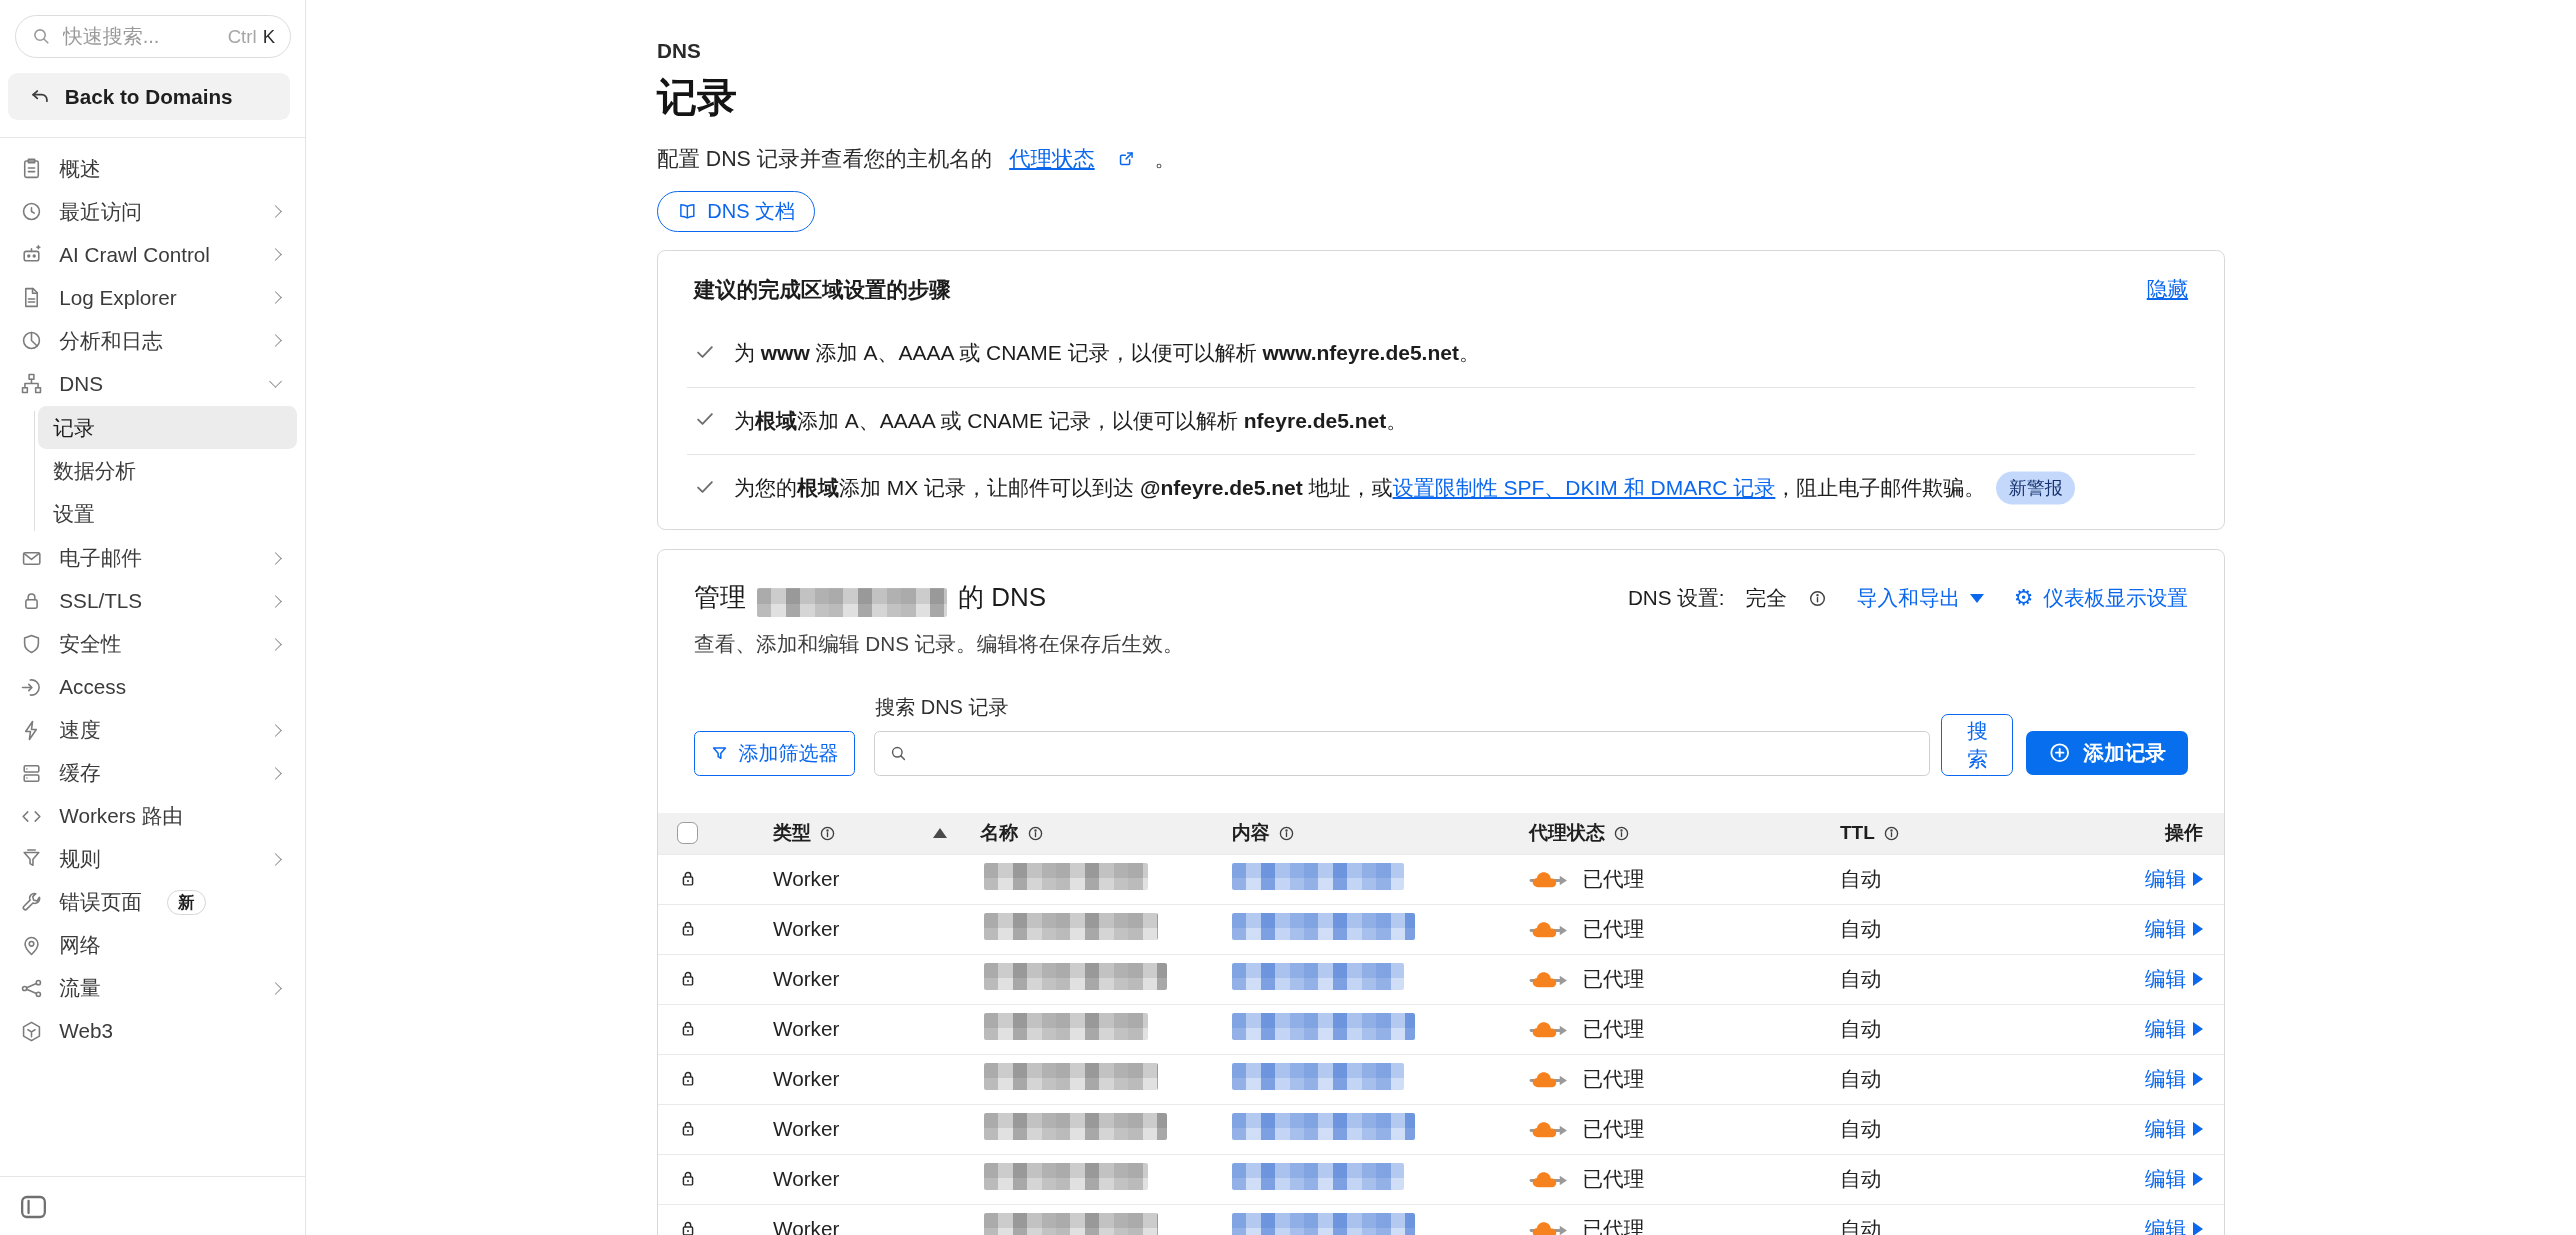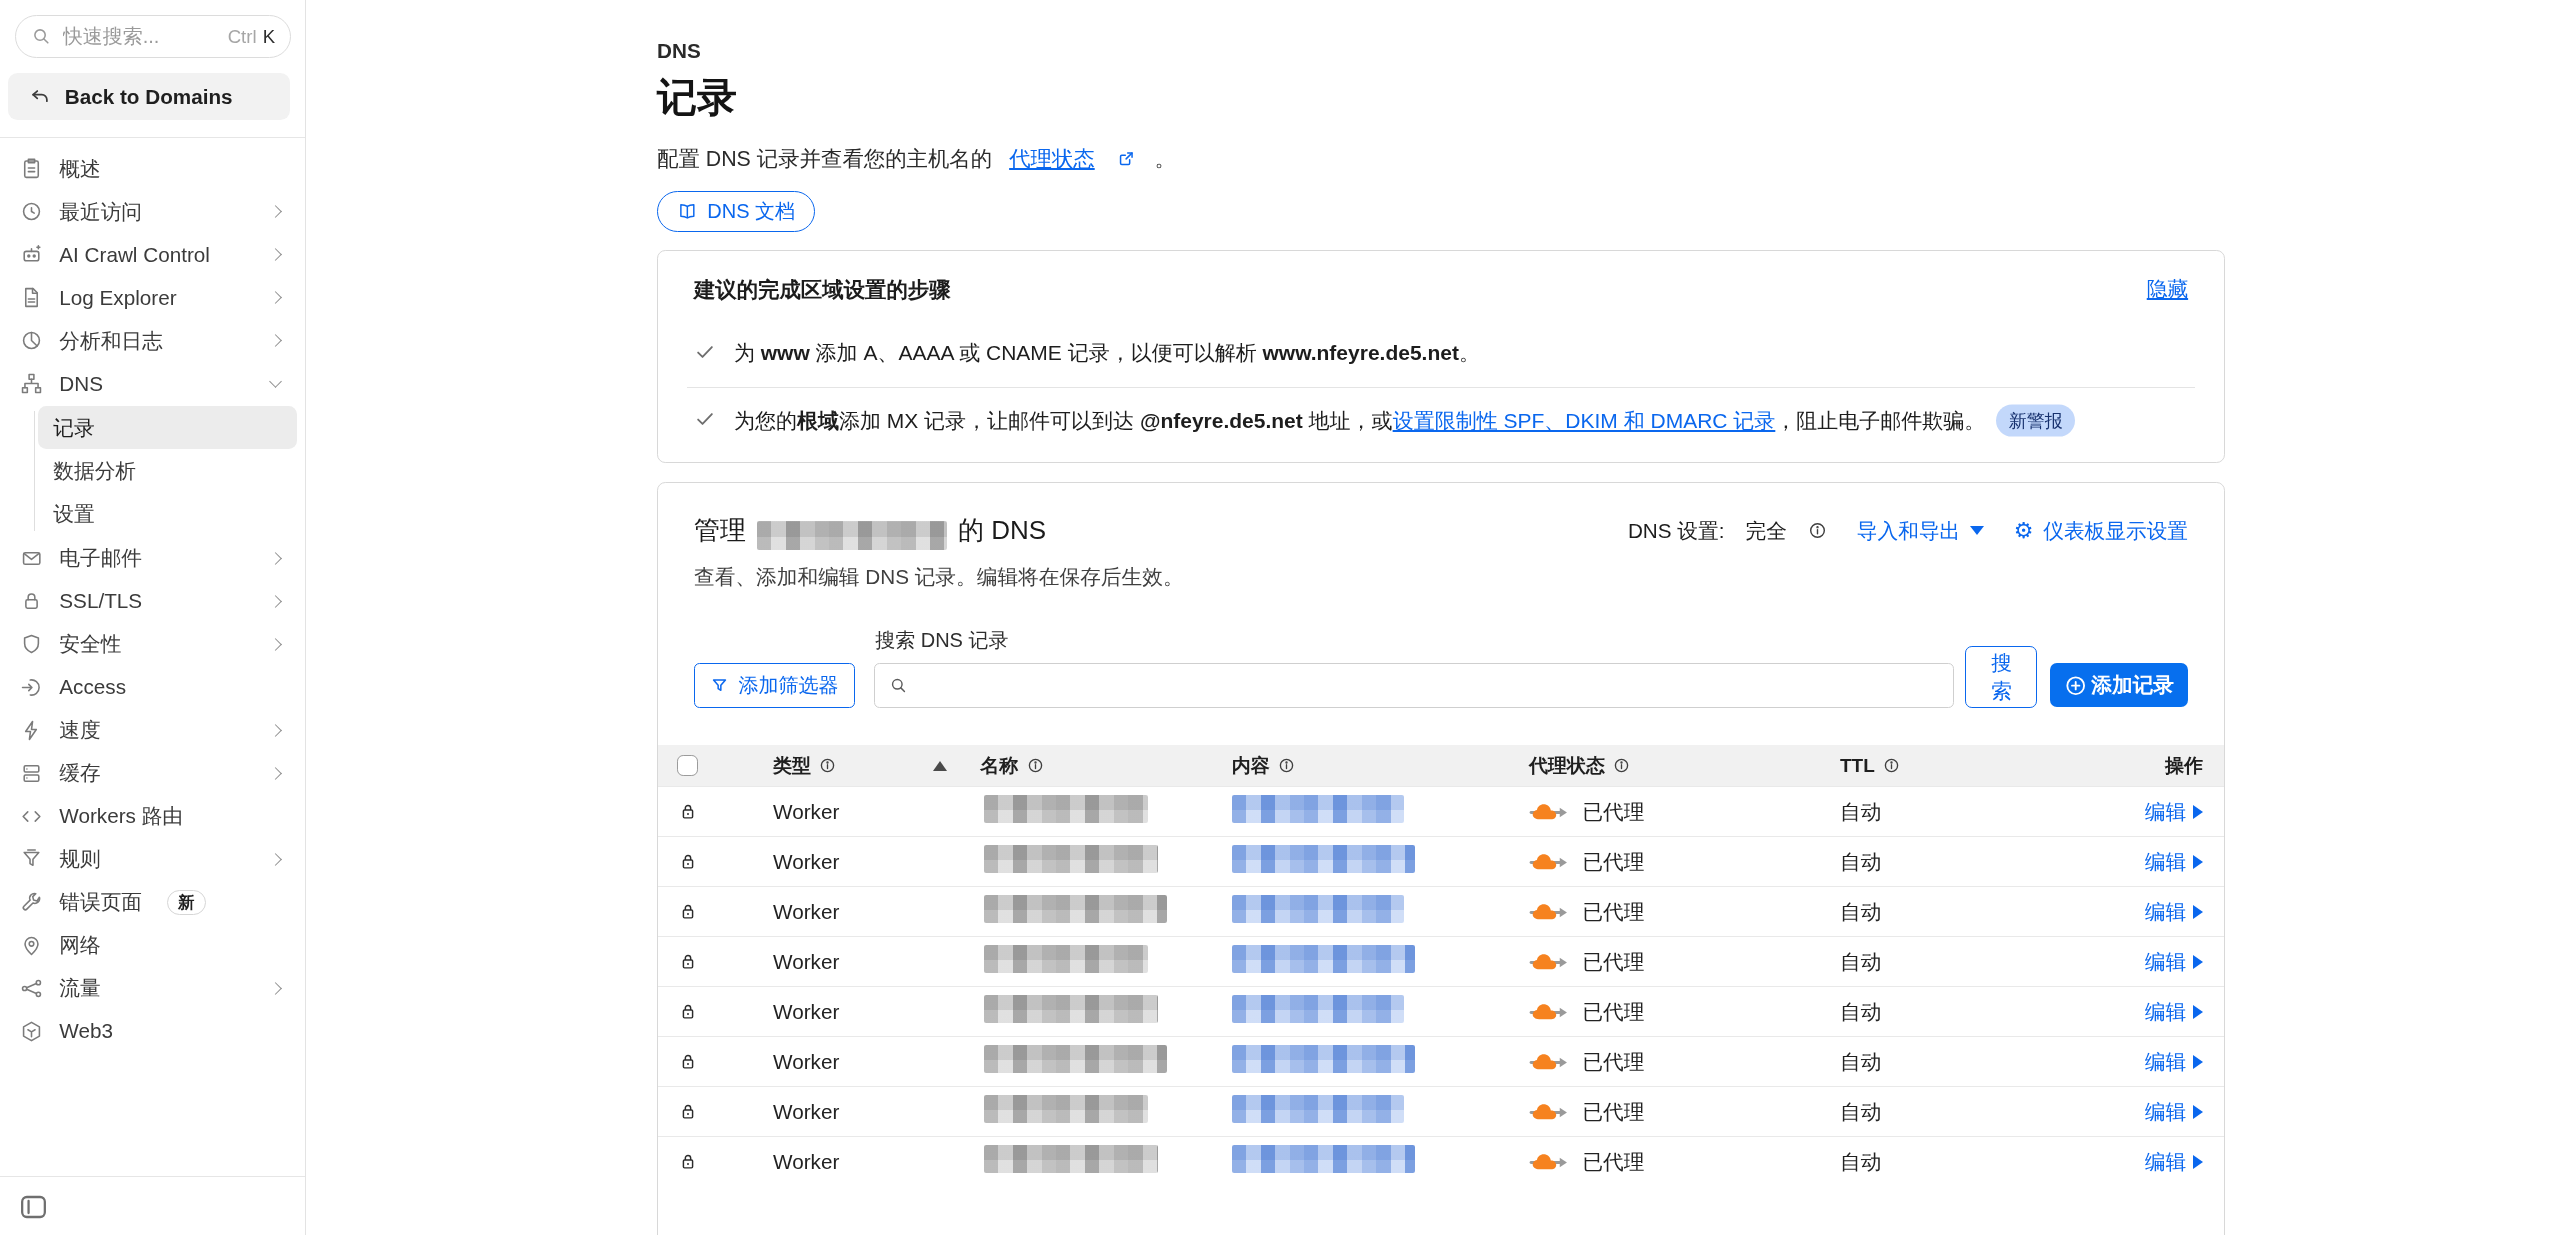--- a/index.html
+++ b/index.html
@@ -79,21 +79,21 @@
   .add-filter { height:45px; display:flex; align-items:center; gap:9.6px; border:1.7px solid var(--blue); border-radius:5.5px;
     color:var(--blue); font-size:20px; font-weight:500; padding:0 15px; background:#fff; cursor:pointer; flex:none; margin-right:9.6px;}
   .search-group { flex:1; }
   .search-label { font-size:20px; color:#2e2e2e; margin:0 0 9.6px 1.4px; }
   .search-box { height:45px; border:1.4px solid #cfcfcf; border-radius:5.5px; display:flex; align-items:center; padding:0 13.8px; gap:9.6px; }
   .search-box input { border:none; outline:none; flex:1; font-size:20px; font-family:inherit; background:transparent; }
   .search-btn { width:72px; height:62px; border:1.7px solid var(--blue); border-radius:6.9px; background:#fff;
     color:var(--blue); font-size:20.7px; font-weight:500; line-height:1.35; display:flex; align-items:center;
     justify-content:center; text-align:center; word-break:break-all; padding:0 19px; cursor:pointer; flex:none; margin-left:1.4px;}
   .add-record { height:44px; background:#076fee; border:none; border-radius:6.9px; color:#fff; font-size:20.7px; font-weight:600;
-    display:flex; align-items:center; gap:4px; padding:0 14px; cursor:pointer; flex:none; margin-left:2.8px; margin-bottom:0.7px;
+    display:flex; align-items:center; gap:12px; padding:0 22px; cursor:pointer; flex:none; margin-left:2.8px; margin-bottom:0.7px;
     font-family:inherit; }
 
   
   .table { margin-top:37px; }
   .thead, .trow { display:grid; grid-template-columns:96px 179px 296px 300px 311px 260px 1fr; align-items:center; }
   .thead { background:#f1f1f1; height:41px; font-size:19px; font-weight:700; color:#1f1f1f; }
   .th { display:flex; align-items:center; gap:8.3px; }
   .c-check { padding-left:19px; }
   .c-type { padding-left:19px; }
   .c-content { padding-left:2.8px; }
@@ -398,20 +398,28 @@
                 </svg>
               </span>
               <div><span>为 </span><span class="seg-bold">www</span><span> 添加 A、AAAA 或 CNAME 记录，以便可以解析 </span><span class="seg-bold">www.nfeyre.de5.net</span><span>。</span></div>
             </div>
             <div class="step">
               <span class="check">
                 <svg width="22" height="22" viewBox="0 0 24 24" fill="none" stroke="#6e6e6e" stroke-width="2" stroke-linecap="round" stroke-linejoin="round">
                   <path d="M4.5 12.6l4.8 4.8L19.5 6.6"></path>
                 </svg>
               </span>
+              <div><span>为</span><span class="seg-bold">根域</span><span>添加 A、AAAA 或 CNAME 记录，以便可以解析 </span><span class="seg-bold">nfeyre.de5.net</span><span>。</span></div>
+            </div>
+            <div class="step">
+              <span class="check">
+                <svg width="22" height="22" viewBox="0 0 24 24" fill="none" stroke="#6e6e6e" stroke-width="2" stroke-linecap="round" stroke-linejoin="round">
+                  <path d="M4.5 12.6l4.8 4.8L19.5 6.6"></path>
+                </svg>
+              </span>
               <div><span>为您的</span><span class="seg-bold">根域</span><span>添加 MX 记录，让邮件可以到达 </span><span class="seg-bold">@nfeyre.de5.net</span><span> 地址，或</span><a class="blue-link">设置限制性 SPF、DKIM 和 DMARC 记录</a><span>，阻止电子邮件欺骗。</span><span class="alert-badge">新警报</span></div>
             </div>
           </div>
       </section>
 
       
       <section class="card manage-card">
         <div class="manage-top">
           <div>
             <div class="manage-title">

